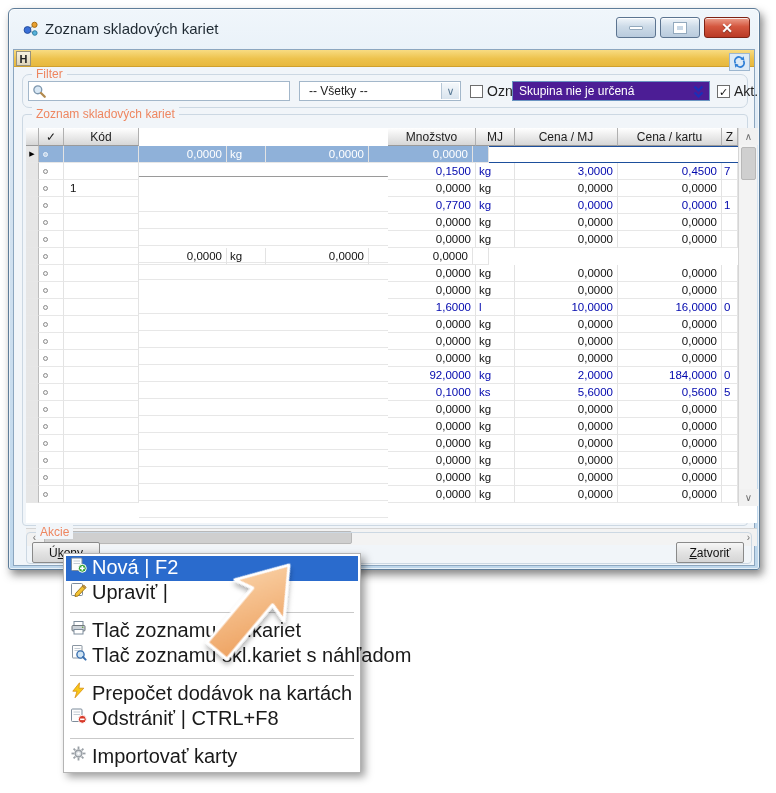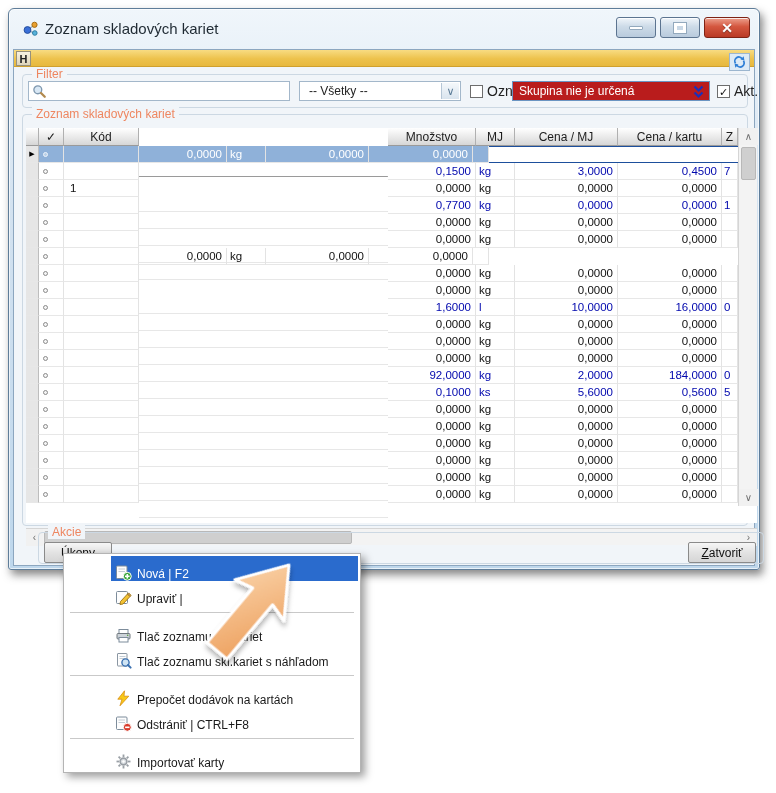--- a/index.html
+++ b/index.html
@@ -28,34 +28,34 @@
 
   
   .goldbar { position:absolute; left:0; top:0; right:0; height:17px; background:linear-gradient(#f8dc82,#edc24c 55%,#e7b83e); border-bottom:1px solid #cfa02e; }
   .h-btn { position:absolute; left:2px; top:1px; width:15px; height:15px; background:linear-gradient(#f7f2e2,#ddd4ba); border:1px solid #97917c; font-size:11px; font-weight:bold; color:#222; display:flex; align-items:center; justify-content:center; }
   .refresh-btn { position:absolute; right:4px; top:3px; width:21px; height:18px; background:#dceaf6; border:1px solid #9cb6cf; display:flex; align-items:center; justify-content:center; }
 
   
   .groupbox { position:absolute; border:1px solid #ccd8e3; border-radius:4px; }
   .grouplabel { position:absolute; top:-8px; left:9px; background:#f1f5f9; padding:0 4px; color:#ee8660; font-size:12px; white-space:nowrap; }
 
-  .gb-filter { left:8px; top:24px; width:726px; height:34px; }
+  .gb-filter { left:8px; top:24px; width:726px; height:34px;border-radius:7px; }
   .gb-table  { left:8px; top:64px; width:726px; height:412px; }
-  .gb-akcie  { left:24px; top:482px; width:726px; height:32px; }
+  .gb-akcie  { left:12px; top:482px; width:726px; height:32px; }
 
   
   .search-field { position:absolute; left:5px; top:6px; width:262px; height:20px; background:#fff; border:1px solid #a3b7ca; display:flex; align-items:center; padding-left:3px; }
   .combo { position:absolute; left:276px; top:6px; width:162px; height:20px; background:#fff; border:1px solid #a3b7ca; font-size:12px; color:#222; display:flex; align-items:center; padding-left:9px; }
   .combo-btn { position:absolute; right:1px; top:1px; width:18px; height:16px; background:linear-gradient(#f4f8fb,#d9e4ee); border-left:1px solid #b5c6d6; color:#5a7astro; color:#5a7a96; font-size:11px; display:flex; align-items:center; justify-content:center; }
   .cb-wrap { position:absolute; top:8px; display:flex; align-items:center; gap:4px; font-size:14px; color:#222;text-align:right; }
   .cb { width:13px; height:13px; background:#fff; border:1px solid #6d6d6d; font-size:11px; line-height:12px; text-align:center; color:#111; }
   .cb.checked::after { content:"✓"; }
   .cb-ozn { left:447px; }
   .cb-akt { left:694px; }
-  .group-field { position:absolute; left:489px; top:6px; width:198px; height:20px; background:#b91c1c; border:1px solid #6b95c2; color:#fff; font-size:12px; display:flex; align-items:center; padding:0 6px; }
+  .group-field { position:absolute; left:489px; top:6px; width:198px; height:20px; background:#4c1d95; border:1px solid #6b95c2; color:#fff; font-size:12px; display:flex; align-items:center; padding:0 6px; }
   .group-field .dblchev { position:absolute; right:5px; top:3px; }
 
   
   .tablewrap { position:absolute; left:3px; top:13px; width:731px; height:395px; background:#fff; }
   .hdr { display:flex; height:18px; }
   .hdr .hc { background:linear-gradient(#ffffff,#e9e9e9 55%,#d6d6d6); border-right:1px solid #b0b0b0; border-bottom:1px solid #9a9a9a; font-size:12px; color:#1c1c1c; display:flex; align-items:center; justify-content:center; overflow:hidden; white-space:nowrap; }
   .row { display:flex; height:17px; font-size:11.5px; color:#101010; }
   .row .cell { border-right:1px solid #e3e3e3; border-bottom:1px solid #e7e7e7; overflow:hidden; white-space:nowrap; display:flex; align-items:center; }
   .c0{width:13px;} .c1{width:25px;} .c2{width:75px;} .c3{width:249px;margin-top:48px;} .c4{width:88px;} .c5{width:39px;} .c6{width:103px;} .c7{width:104px;} .c8{width:16px;}
   .cell.c0 { background:#e6e6e6; border-right:1px solid #bdbdbd; justify-content:center; font-size:7px; color:#000; }
@@ -81,21 +81,21 @@
   .vthumb { left:2px; top:19px; width:15px; height:33px; }
   .hthumb { left:18px; top:2px; width:308px; height:13px; }
 
   
   .btn { position:absolute; top:9px; height:21px; background:linear-gradient(#f6f6f6,#e3e3e3 50%,#d5d5d5); border:1px solid #8a8a8a; border-radius:2px; font-size:12px; color:#111; display:flex; align-items:center; justify-content:center; padding:0 12px; }
   .btn-ukony { left:5px; min-width:68px; }
   .btn-zatvorit { right:7px; min-width:68px; }
 
   
   .menu { position:absolute; left:63px; top:553px; width:298px; background:#fff; border:1px solid #b4b4b4; box-shadow:4px 4px 8px rgba(0,0,0,.38); padding:2px; z-index:50; }
-  .mi { display:flex; align-items:flex-end; gap:5px; height:25px; padding:0 6px 0 4px; font-size:12px; color:#1a1a1a; white-space:nowrap;margin-left:45px; }
+  .mi { display:flex; align-items:flex-start; gap:5px; height:25px; padding:0 6px 0 4px; font-size:20px; color:#1a1a1a; white-space:nowrap; }
   .mi .ic { width:17px; height:17px; flex:0 0 17px; display:flex; align-items:center; justify-content:center; }
   .mi.selected { background:#2a6bcd; color:#fff; }
   .msep { height:1px; background:#c9c9c9; margin:6px 4px; }
 
   
   .cursor-layer { position:absolute; left:0; top:0; width:776px; height:793px; pointer-events:none; z-index:90; }
 </style>
 </head>
 <body>
 

